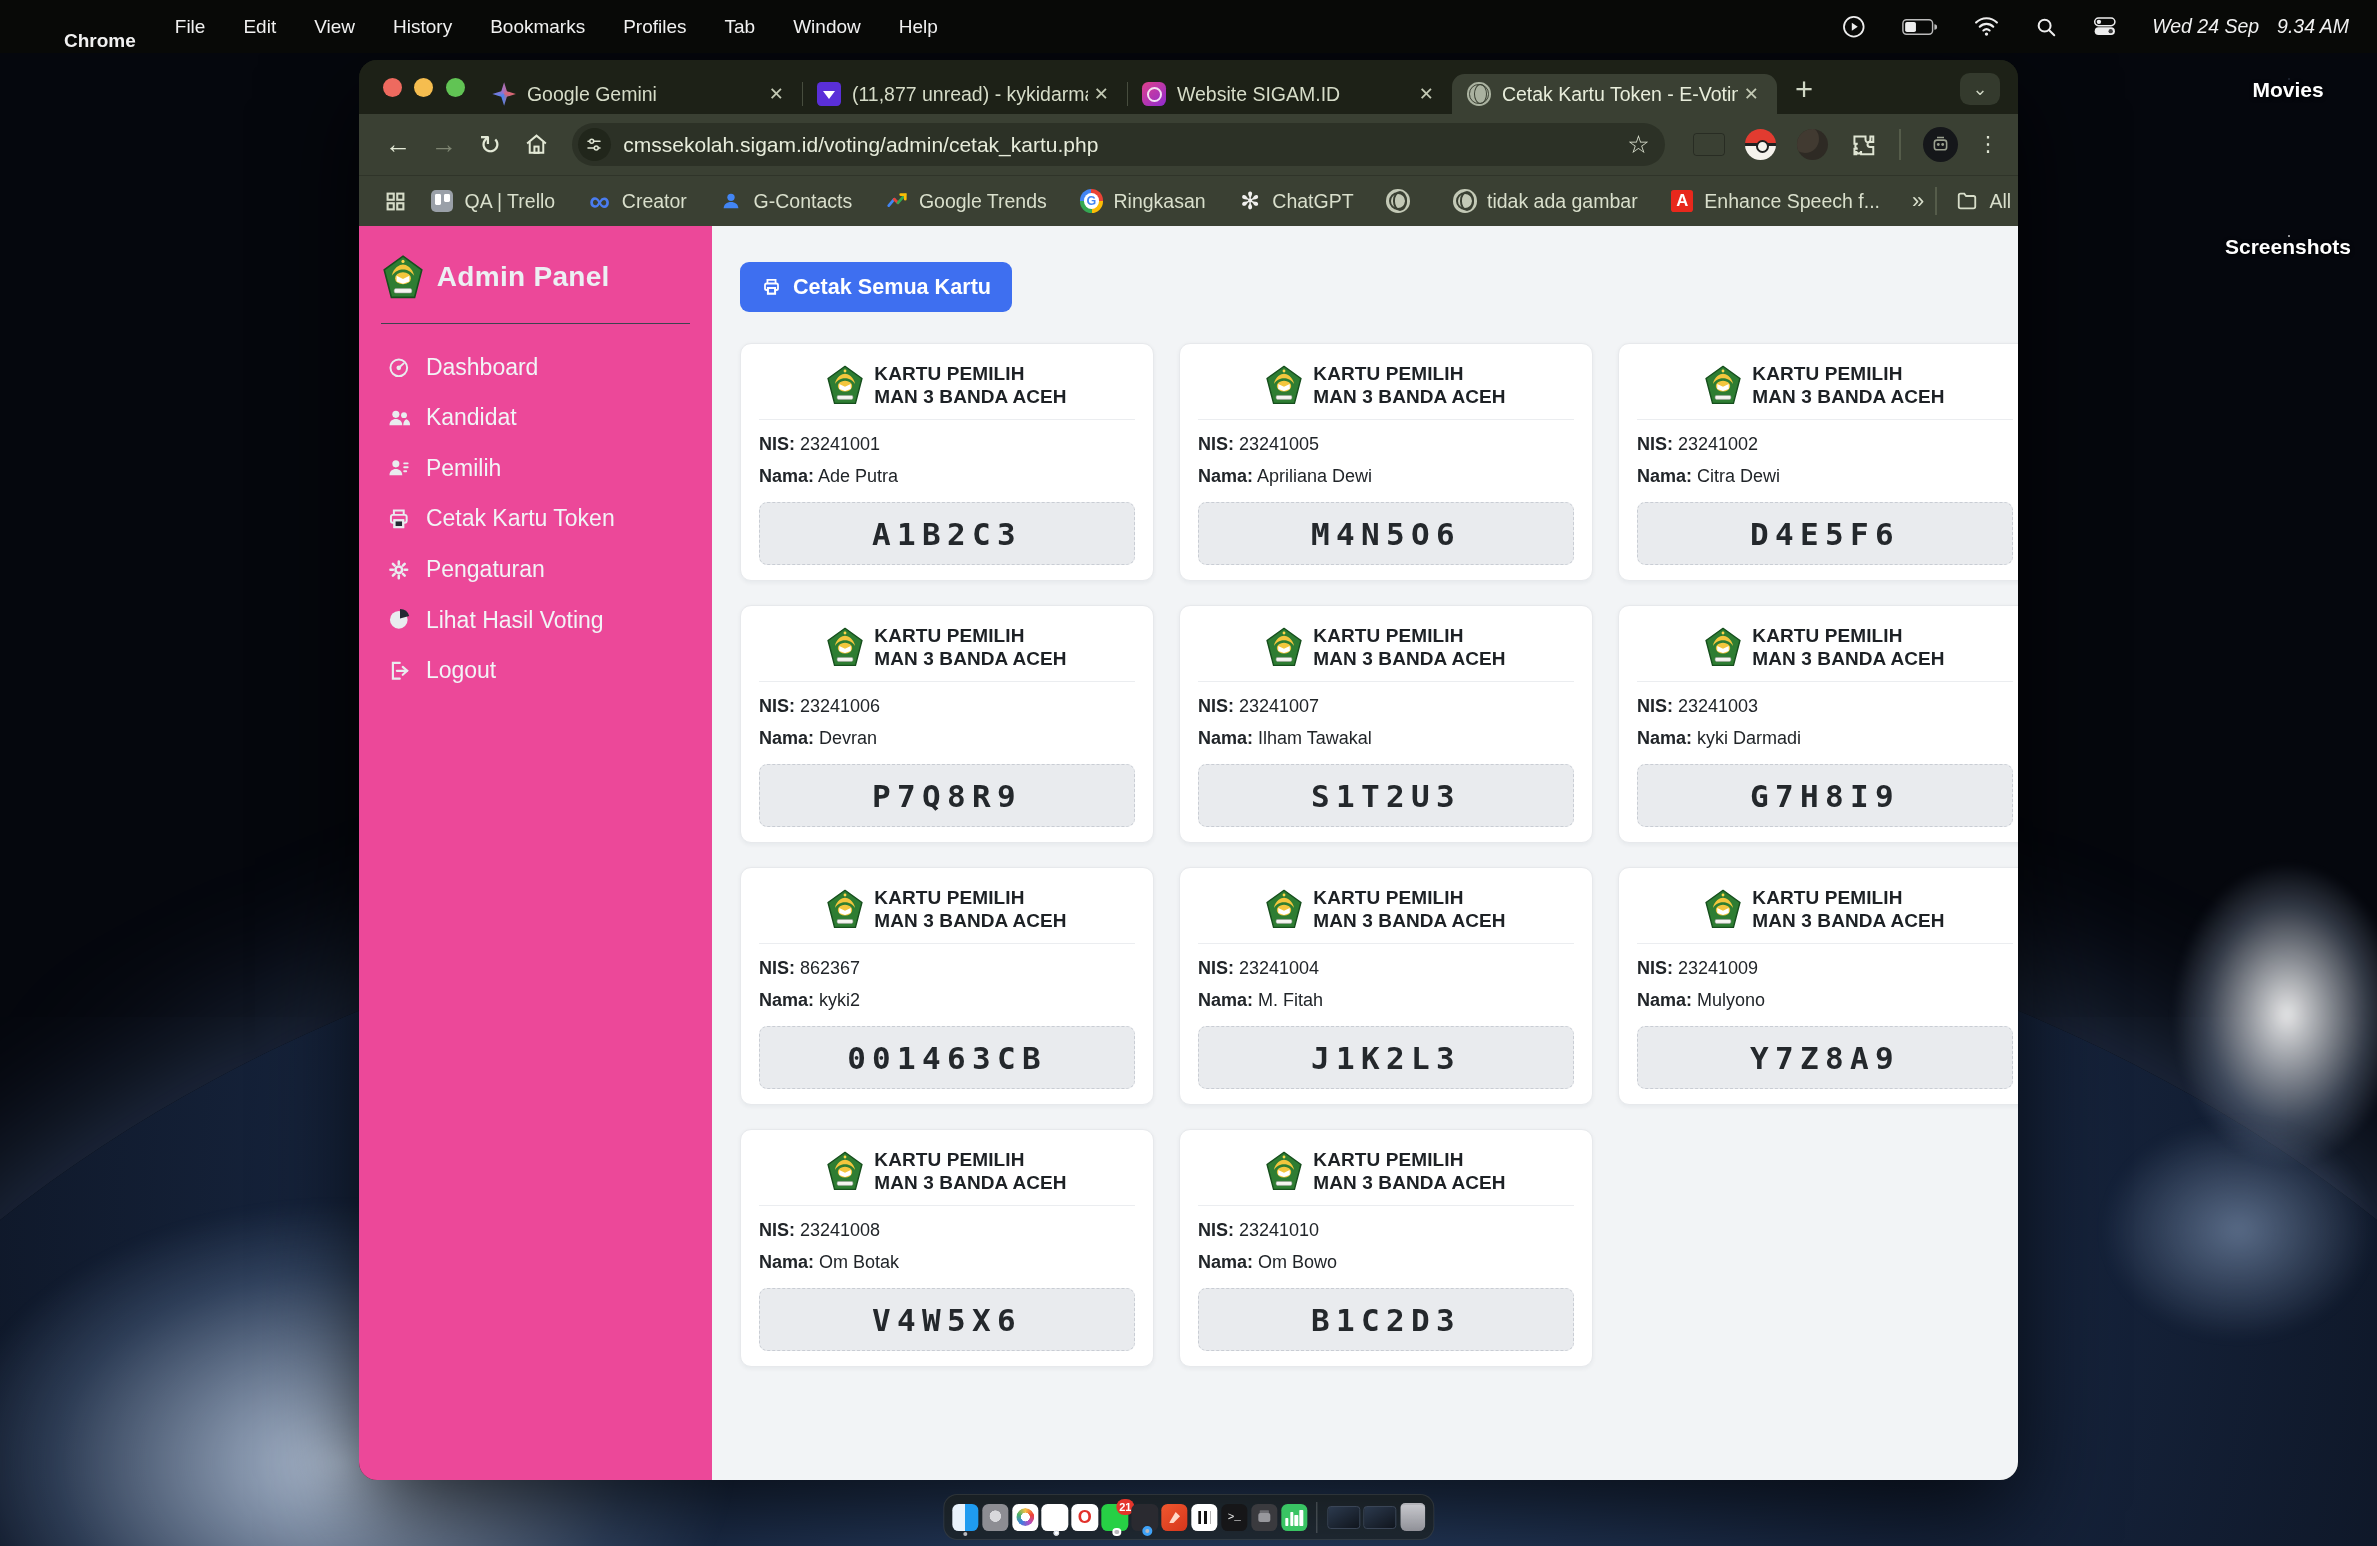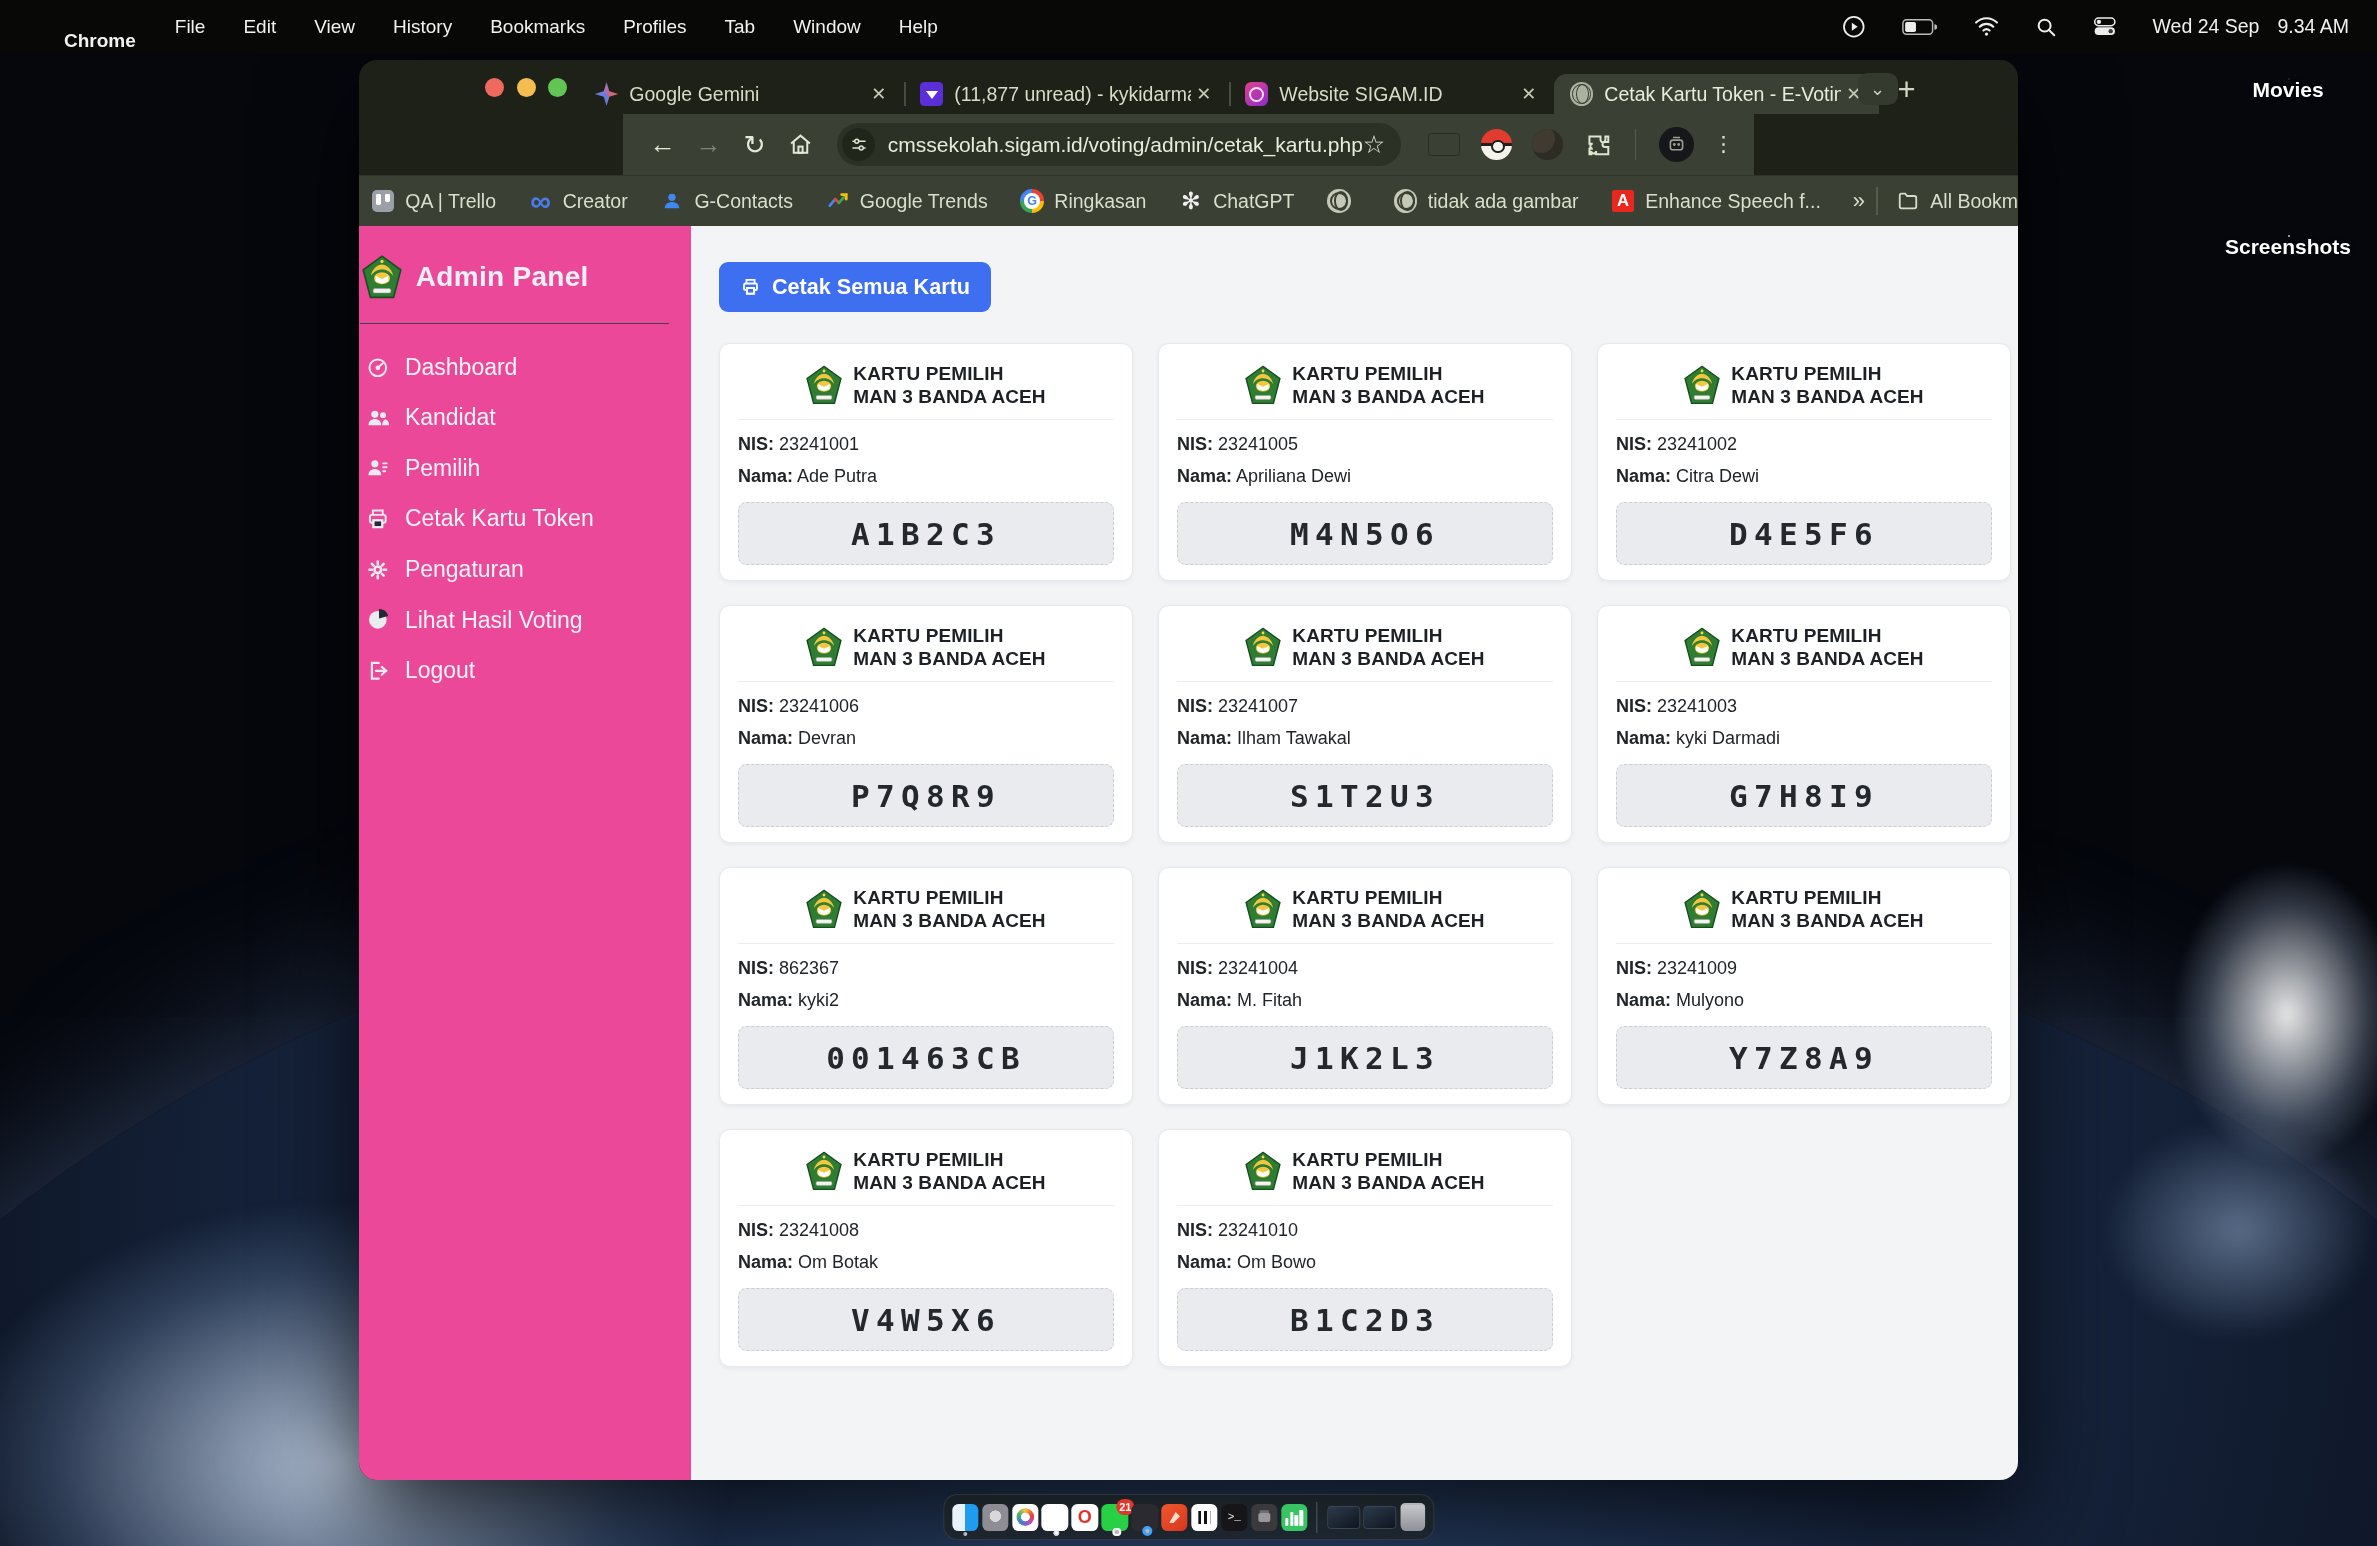--- a/index.html
+++ b/index.html
@@ -16,27 +16,27 @@
     background:radial-gradient(closest-side, rgba(255,255,255,.9), rgba(190,210,240,.25) 55%, transparent 78%);filter:blur(4.2px);}
   .bg-glow3{position:absolute;right:-42px;top:1084px;width:361px;height:292px;border-radius:50%;
     background:radial-gradient(closest-side, rgba(160,185,220,.5), transparent 75%);filter:blur(7px);}
 
   
   .menubar{position:absolute;top:0;left:0;width:100%;height:53px;background:rgba(9,10,7,.93);
     display:flex;align-items:center;color:#f1f1f1;font-size:19px;padding:0 28px;z-index:50;}
   .menubar .apple{font-size:22px;margin-right:36px;}
   .menubar .appname{font-weight:bold;margin-right:39px;margin-top:28px;}
   .menubar .mitem{margin-right:38px;}
-  .mb-right{margin-left:auto;display:flex;align-items:center;gap:36px;}
+  .mb-right{margin-left:auto;display:flex;align-items:center;gap:36px;font-style:italic;}
   .mb-right svg{display:block;}
   .mb-datetime{display:flex;gap:18px;font-size:19.5px;}
 
   
   .window{position:absolute;left:359px;top:60px;width:1659px;height:1420px;border-radius:18px;overflow:hidden;
-    box-shadow:0 35px 97px rgba(0,0,0,.75);display:flex;flex-direction:column;background:#1d2117;align-items:center;}
+    box-shadow:0 35px 97px rgba(0,0,0,.75);display:flex;flex-direction:column;background:#1d2117;}
 
   
   .tabstrip{height:54px;background:#1d2117;display:flex;align-items:flex-end;padding-left:21px;position:relative;}
   .lights{position:absolute;left:23.6px;top:18px;display:flex;gap:12.5px;}
   .light{width:19px;height:19px;border-radius:50%;}
   .l-red{background:#ee6a5f;} .l-yellow{background:#f5bd4f;} .l-green{background:#61c454;}
   .tabs{display:flex;align-items:flex-end;margin-left:97px;height:100%;}
   .tab{width:325px;height:40px;display:flex;align-items:center;padding:0 12.5px 0 15.3px;color:#d6dcc8;font-size:19.5px;position:relative;}
   .tab .ttitle{flex:1;white-space:nowrap;overflow:hidden;margin-left:11px;}
   .tab .tclose{font-size:18px;color:#c3c9b4;padding:0 5.6px;}

